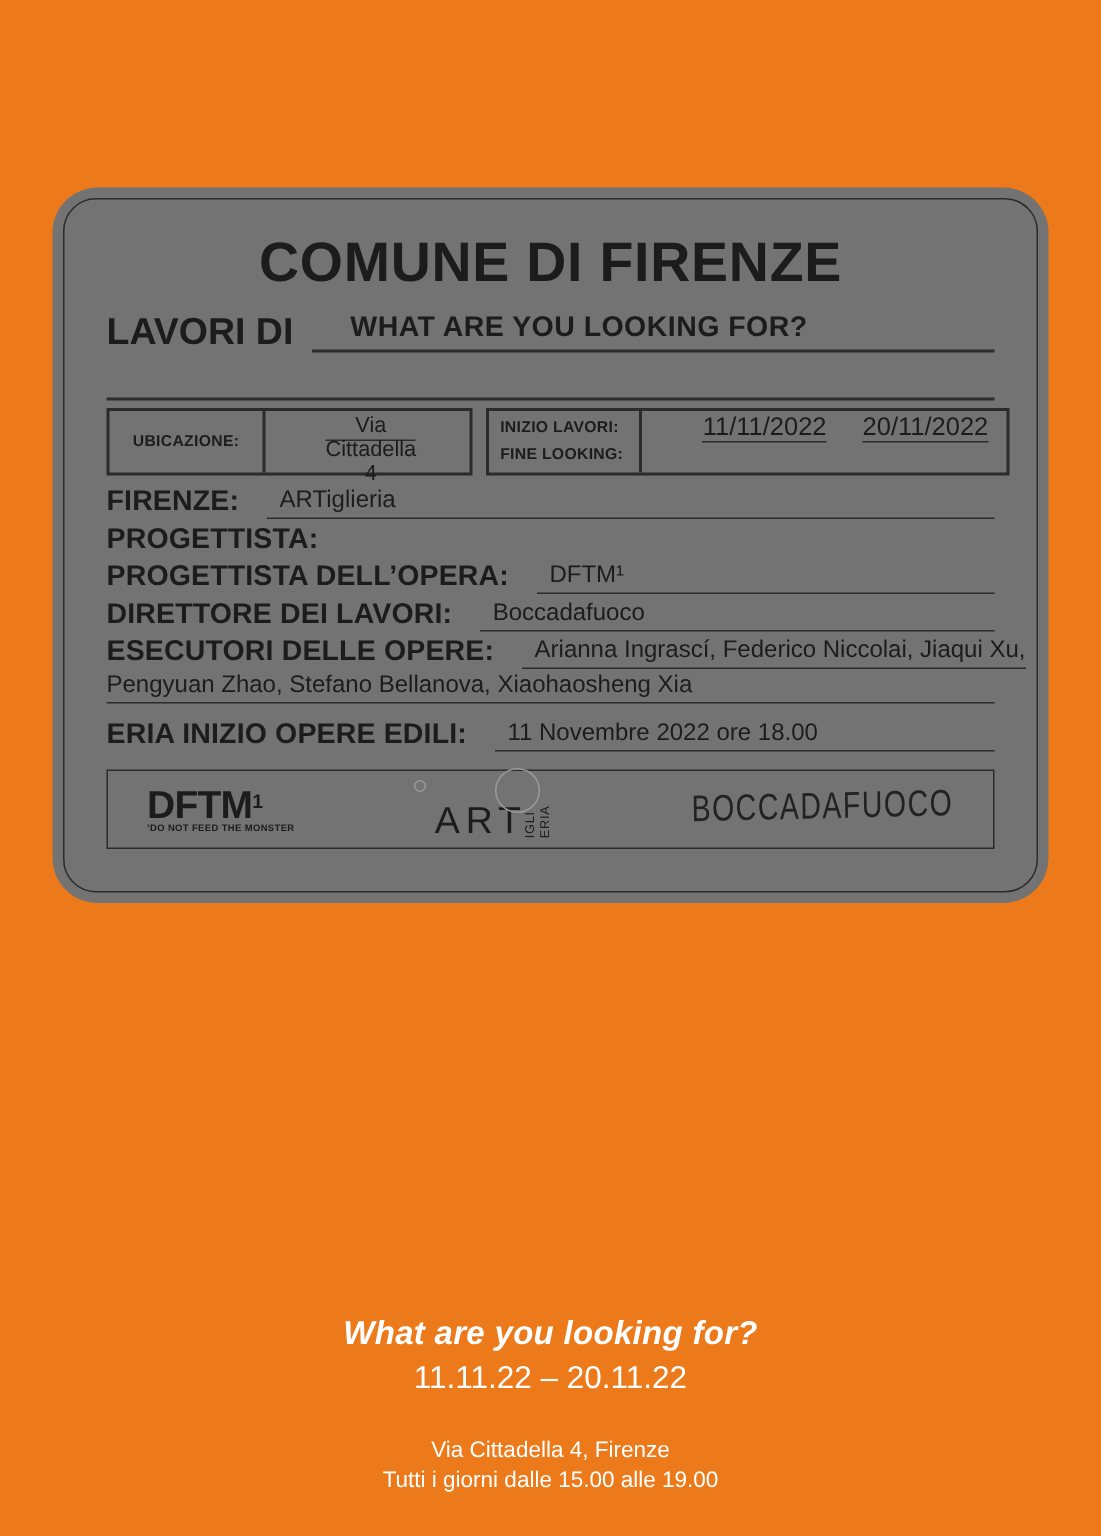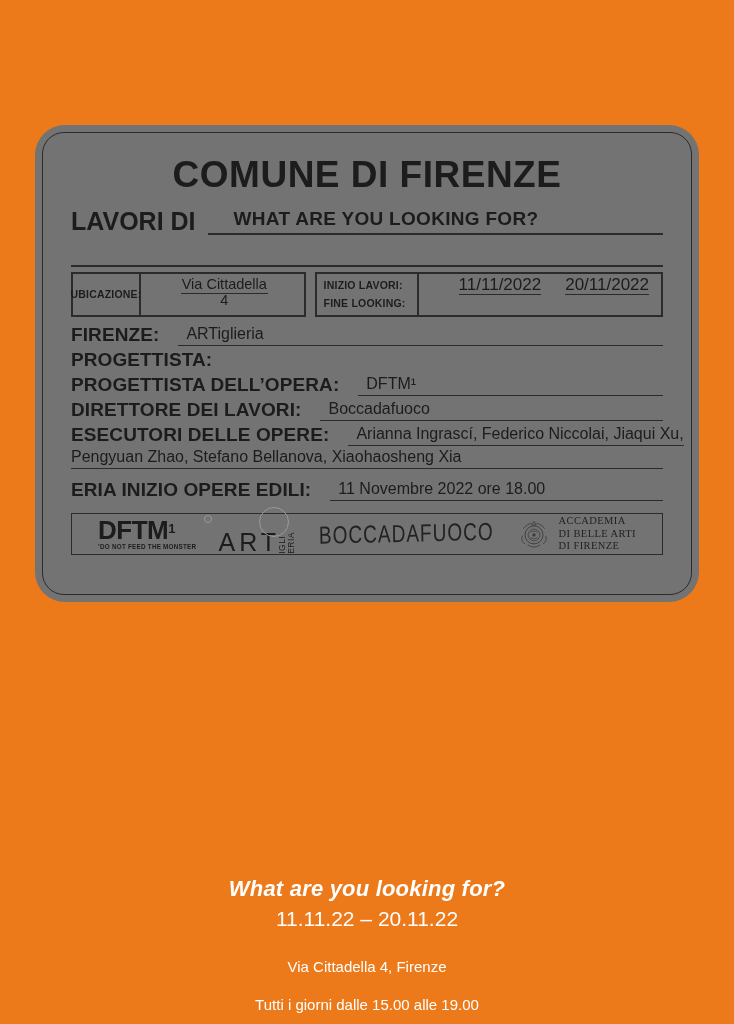--- a/index.html
+++ b/index.html
@@ -75,21 +75,21 @@
     margin-top: 5px;
   }
   .ibox {
     border: 2px solid #2b2b2b;
     display: flex;
     height: 45px;
   }
   .ibox.left  { width: 298px; }
   .ibox.right { flex: 1; }
   .ibox-labelcell {
-    width: 68px;
+    width: 104px;
     border-right: 2px solid #2b2b2b;
     display: flex;
     align-items: center;
     justify-content: center;
     font-size: 10.5px;
     font-weight: bold;
     letter-spacing: 0.2px;
   }
   .ibox-labelcell.two {
     width: 102px;
@@ -144,21 +144,21 @@
     font-size: 16px;
     line-height: 19px;
     padding: 1px 0 2px 0;
   }
   .field.data-row { margin-top: 10px; }
 
   
   .logos {
     margin-top: 12px;
     border: 1.5px solid #2b2b2b;
-    height: 42px;
+    height: 53px;
     display: flex;
     align-items: center;
     justify-content: space-between;
     padding: 0 26px;
   }
   .logo-dftm { text-align: left; line-height: 1; }
   .logo-dftm .dftm-word {
     font-size: 26px;
     font-weight: bold;
     letter-spacing: -0.5px;
@@ -242,21 +242,21 @@
   }
   .footer-dates {
     margin-top: 5px;
     font-size: 21px;
   }
   .footer-address {
     margin-top: 27px;
     font-size: 15px;
   }
   .footer-hours {
-    margin-top: 21px;
+    margin-top: 3px;
     font-size: 15px;
   }
 </style>
 </head>
 <body>
 
 <div class="card">
   <div class="card-inner">
 
     <h1 class="title">COMUNE DI FIRENZE</h1>
@@ -332,37 +332,20 @@
         <span class="circle large"></span>
         <span class="art-word">ART</span>
         <span class="art-vertical">
           <span class="art-vcol">IGLI</span>
           <span class="art-vcol">ERIA</span>
         </span>
       </div>
 
       <div class="logo-bocca">BOCCADAFUOCO</div>
 
-      <div class="logo-accademia">
-        <svg width="36" height="36" viewBox="0 0 40 40" fill="none" stroke="#3a3a3a" stroke-width="1">
-          <circle cx="20" cy="21" r="10"></circle>
-          <circle cx="20" cy="21" r="6.5" stroke-width="0.8"></circle>
-          <path d="M20 6 l2.5 4 h-5 z" stroke-width="0.9"></path>
-          <path d="M8 14 q4 -5 9 -6 M32 14 q-4 -5 -9 -6" stroke-width="0.9"></path>
-          <path d="M7 22 q-2 6 3 9 M33 22 q2 6 -3 9" stroke-width="0.9"></path>
-          <path d="M13 32 q7 5 14 0" stroke-width="0.9"></path>
-          <path d="M16 18 q4 -3 8 0 M16 24 q4 3 8 0" stroke-width="0.8"></path>
-          <circle cx="20" cy="21" r="1.8" fill="#3a3a3a" stroke="none"></circle>
-        </svg>
-        <div class="accademia-text">
-          <div>ACCADEMIA</div>
-          <div>DI BELLE ARTI</div>
-          <div>DI FIRENZE</div>
-        </div>
-      </div>
 
     </div>
   </div>
 </div>
 
 <div class="footer">
   <div class="footer-title">What are you looking for?</div>
   <div class="footer-dates">11.11.22 – 20.11.22</div>
   <div class="footer-address">Via Cittadella 4, Firenze</div>
   <div class="footer-hours">Tutti i giorni dalle 15.00 alle 19.00</div>

